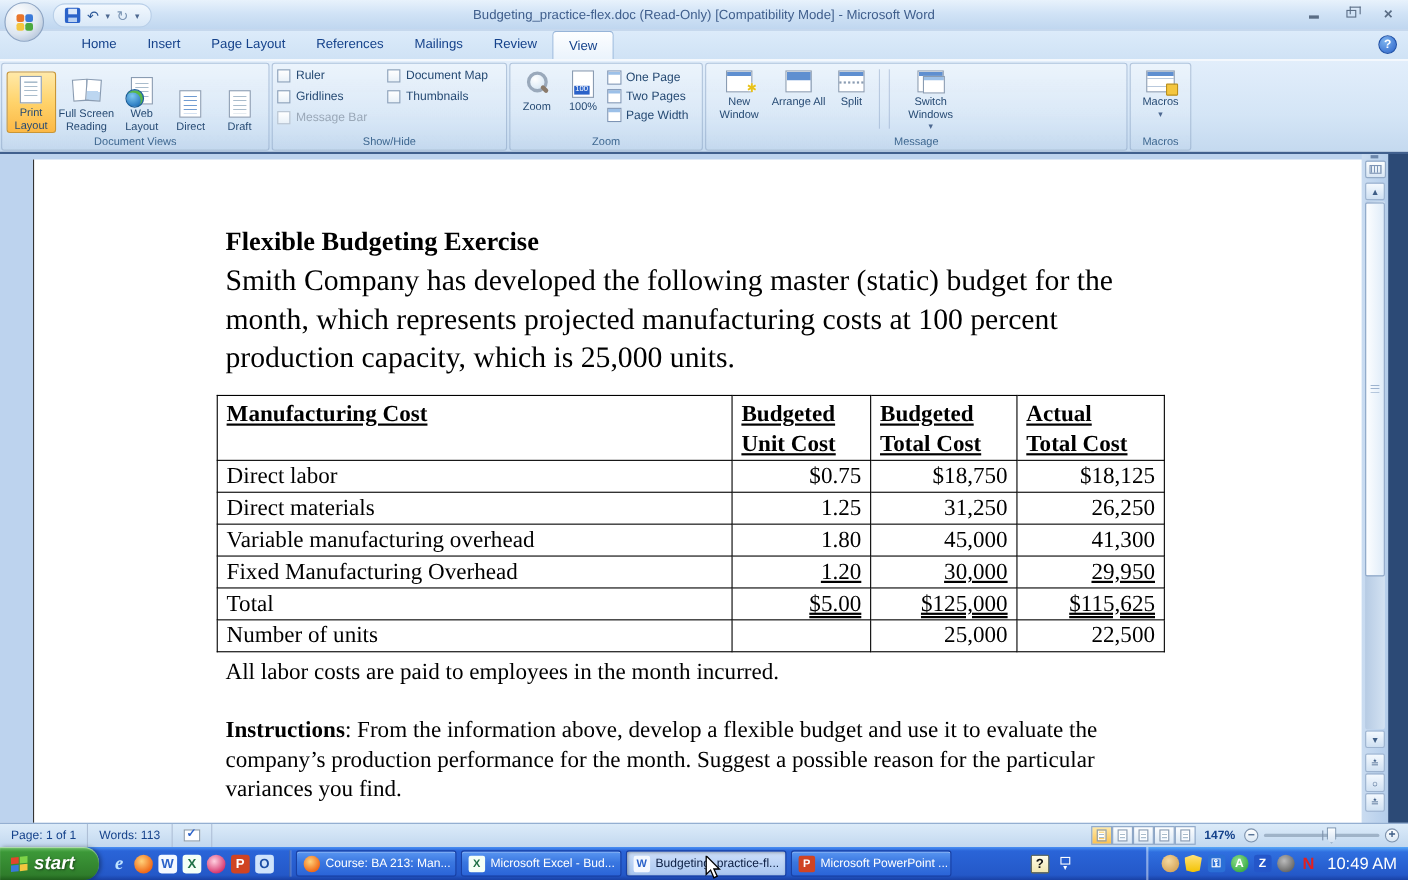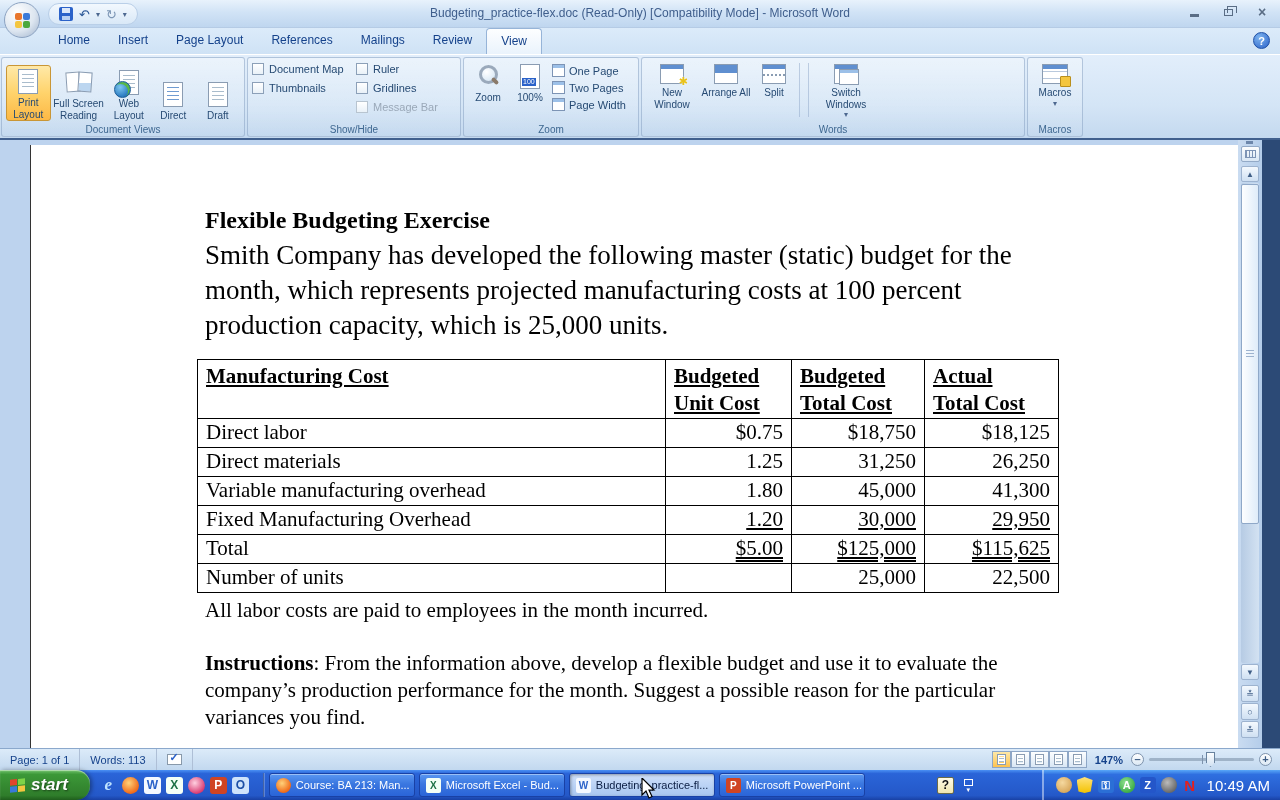--- a/index.html
+++ b/index.html
@@ -28,21 +28,21 @@
   .win-controls { position:absolute; right:8px; top:5px; display:flex; gap:14px; align-items:center; z-index:40; }
   .wc { width:20px; height:14px; display:flex; align-items:center; justify-content:center; color:#5a6d85; }
   .wc-min i { display:block; width:9px; height:3px; background:#5a6d85; margin-top:6px; }
   .wc-restore i { display:block; width:9px; height:7px; border:1.5px solid #5a6d85; position:relative; }
   .wc-restore i::after { content:""; position:absolute; left:2px; top:-4px; width:8px; height:6px; border:1.5px solid #5a6d85; border-bottom:none; }
   .wc-close { font-size:14px; font-weight:bold; }
 
   
   .tabrow { position:absolute; left:0; top:28px; width:1280px; height:26px;
     background:linear-gradient(#dcebfa,#cfe2f5); }
-  .tabs { position:absolute; left:44px; top:0; display:flex; height:26px; }
+  .tabs { position:absolute; left:60px; top:0; display:flex; height:26px; }
   .tab { padding:5px 14px 0 14px; font-size:12px; color:#15428b; height:26px; }
   .tab.active { background:linear-gradient(#fdfeff,#eaf3fc); border:1px solid #96b4d8; border-bottom:none;
     border-radius:4px 4px 0 0; }
   .help-btn { position:absolute; right:10px; top:4px; width:17px; height:17px; border-radius:50%;
     background:radial-gradient(circle at 35% 30%, #7db4ef, #2b62c9); color:#fff; font-size:11px; font-weight:bold;
     display:flex; align-items:center; justify-content:center; border:1px solid #1d4fa5; }
 
   
   .ribbon { position:absolute; left:0; top:54px; width:1280px; height:84px;
     background:linear-gradient(#e2eefb,#d4e5f6 60%,#c4d9ef); border-top:1px solid #fff; display:flex; padding:2px 1px 0 1px; }
@@ -286,42 +286,42 @@
         <div class="bigbtn">
           <span class="bicon pg"></span>
           <span>Draft</span>
         </div>
       </div>
       <div class="rgroup-label">Document Views</div>
     </div>
 
     <div class="rgroup" style="width:214px">
       <div class="chkcols">
+        <div class="chkcol" style="width:96px">
+          <div class="chk">
+              <span class="box"></span>
+              <span>Ruler</span>
+            </div>
+          <div class="chk">
+              <span class="box"></span>
+              <span>Gridlines</span>
+            </div>
+          <div class="chk dim">
+              <span class="box"></span>
+              <span>Message Bar</span>
+            </div>
+        </div>
         <div class="chkcol">
           <div class="chk">
               <span class="box"></span>
               <span>Document Map</span>
             </div>
           <div class="chk">
               <span class="box"></span>
               <span>Thumbnails</span>
-            </div>
-        </div>
-        <div class="chkcol" style="width:96px">
-          <div class="chk">
-              <span class="box"></span>
-              <span>Ruler</span>
-            </div>
-          <div class="chk">
-              <span class="box"></span>
-              <span>Gridlines</span>
-            </div>
-          <div class="chk dim">
-              <span class="box"></span>
-              <span>Message Bar</span>
             </div>
         </div>
       </div>
       <div class="rgroup-label">Show/Hide</div>
     </div>
 
     <div class="rgroup" style="width:176px">
       <div class="zoomgrp">
         <div class="bigbtn" style="width:40px">
           <span class="bicon magnifier"></span>
@@ -364,21 +364,21 @@
           <span>Split</span>
         </div>
         <div class="vsep"></div>
         <div class="vsep"></div>
         <div class="bigbtn" style="width:64px">
           <span class="bicon winicon switch"></span>
           <span>Switch Windows</span>
           <span class="caret">▾</span>
         </div>
       </div>
-      <div class="rgroup-label">Words</div>
+      <div class="rgroup-label">Message</div>
     </div>
 
     <div class="rgroup" style="width:56px">
       <div class="bigbtn" style="width:46px">
         <span class="bicon macicon"></span>
         <span>Macros</span>
         <span class="caret">▾</span>
       </div>
       <div class="rgroup-label">Macros</div>
     </div>

